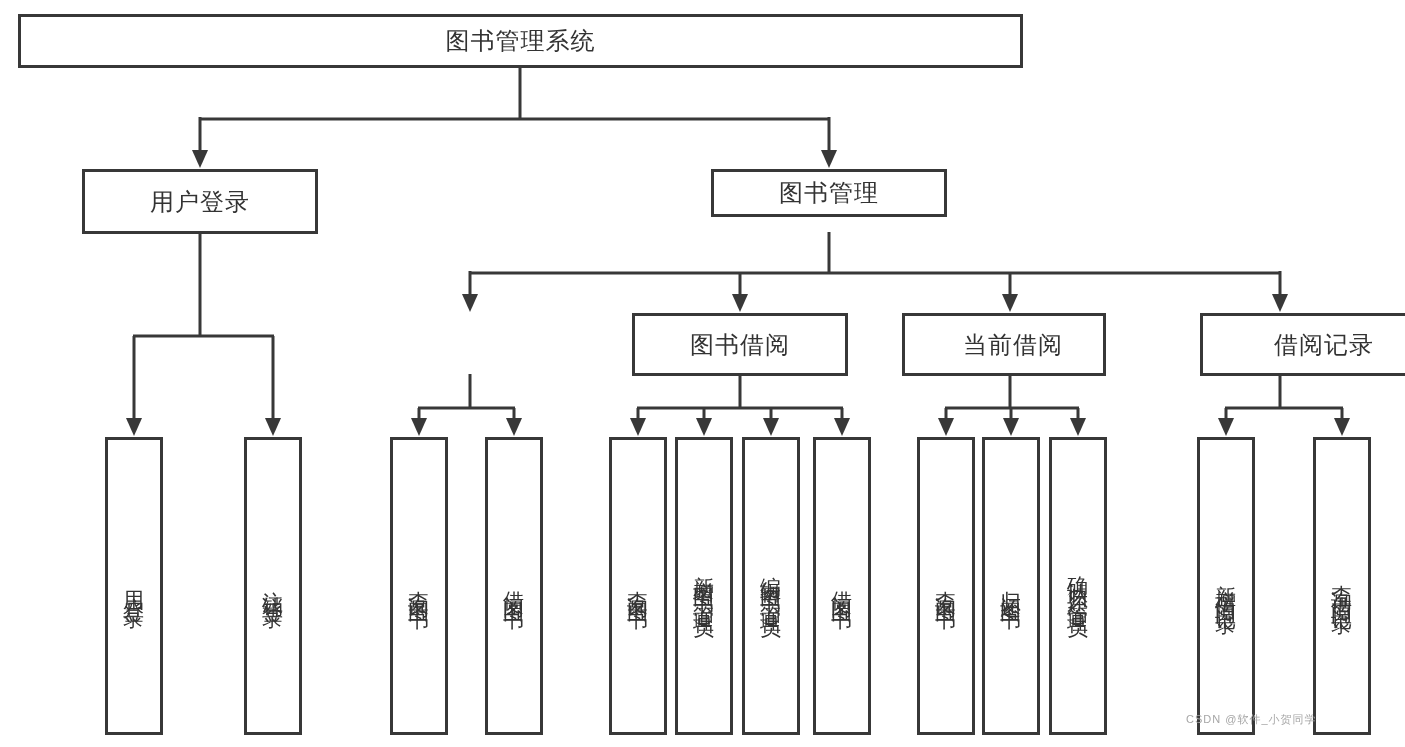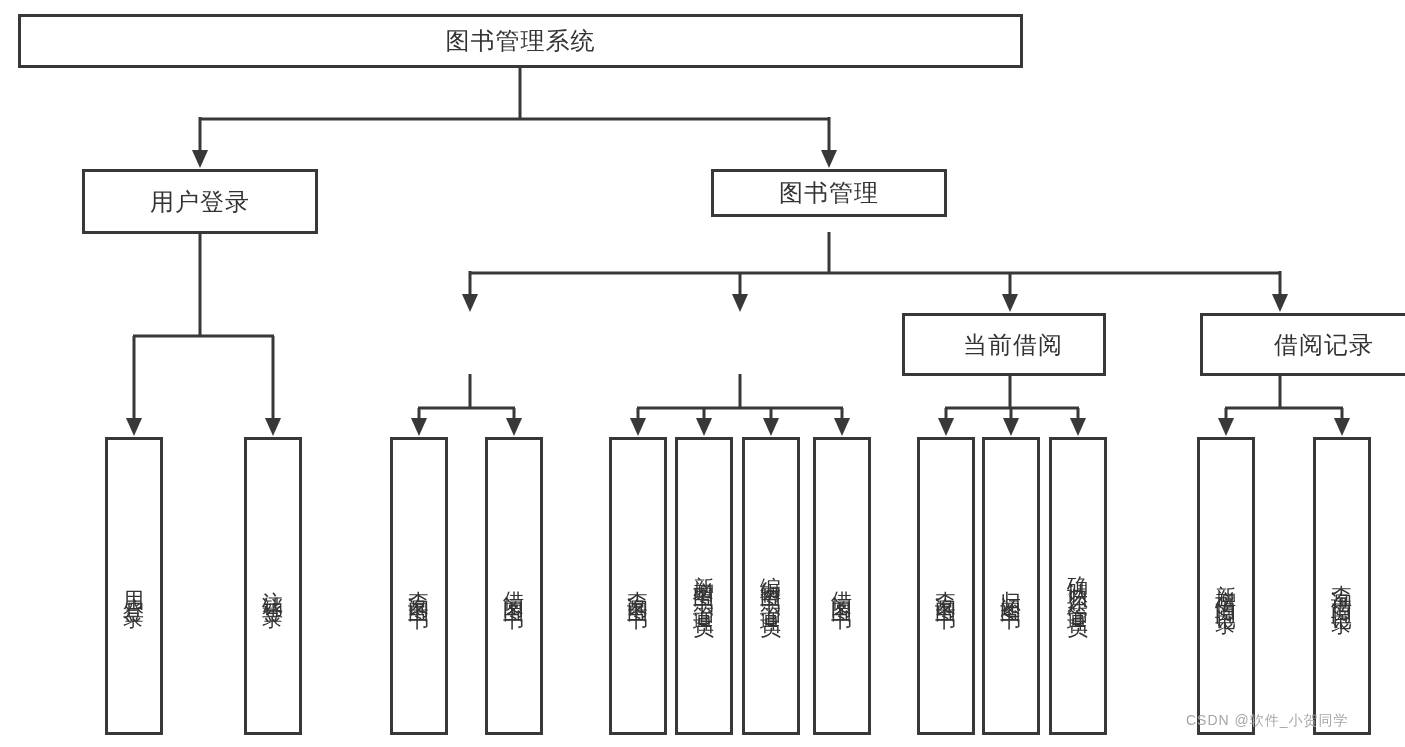--- a/index.html
+++ b/index.html
@@ -26,21 +26,21 @@
   .n-l2c  {left:902px; top:313px; width:204px; height:63px;padding-left:18px;}
   .n-l2d  {left:1172px;top:313px; width:248px; height:63px;margin-left:28px;}
   
   .leaf{top:437px;width:58px;height:298px;}
   .lf01{left:105px;} .lf02{left:244px;}
   .lf03{left:390px;} .lf04{left:485px;}
   .lf05{left:609px;} .lf06{left:675px;} .lf07{left:742px;} .lf08{left:813px;}
   .lf09{left:917px;} .lf10{left:982px;} .lf11{left:1049px;}
   .lf12{left:1197px;} .lf13{left:1313px;}
   .watermark{
-    position:absolute;left:1186px;top:712px;font-size:14px;letter-spacing:1px;
+    position:absolute;left:1186px;top:712px;font-size:11px;letter-spacing:1px;
     color:#a6a6a6;white-space:nowrap;z-index:5;
   }
 </style>
 </head>
 <body>
 
 <div id="canvas">
 
   <svg id="wires" viewBox="0 0 1405 747" xmlns="http://www.w3.org/2000/svg">
     <g stroke="#383838" stroke-width="3" fill="none">
@@ -91,20 +91,23 @@
     <span>图书管理系统</span>
   </div>
 
   <div class="node hnode n-l1a">
     <span>用户登录</span>
   </div>
   <div class="node hnode n-l1b">
     <span>图书管理</span>
   </div>
 
+  <div class="node hnode n-l2b">
+    <span>图书借阅</span>
+  </div>
   <div class="node hnode n-l2c">
     <span>当前借阅</span>
   </div>
   <div class="node hnode n-l2d">
     <span>借阅记录</span>
   </div>
 
   <div class="node leaf lf01">
     <span>用户登录</span>
   </div>

